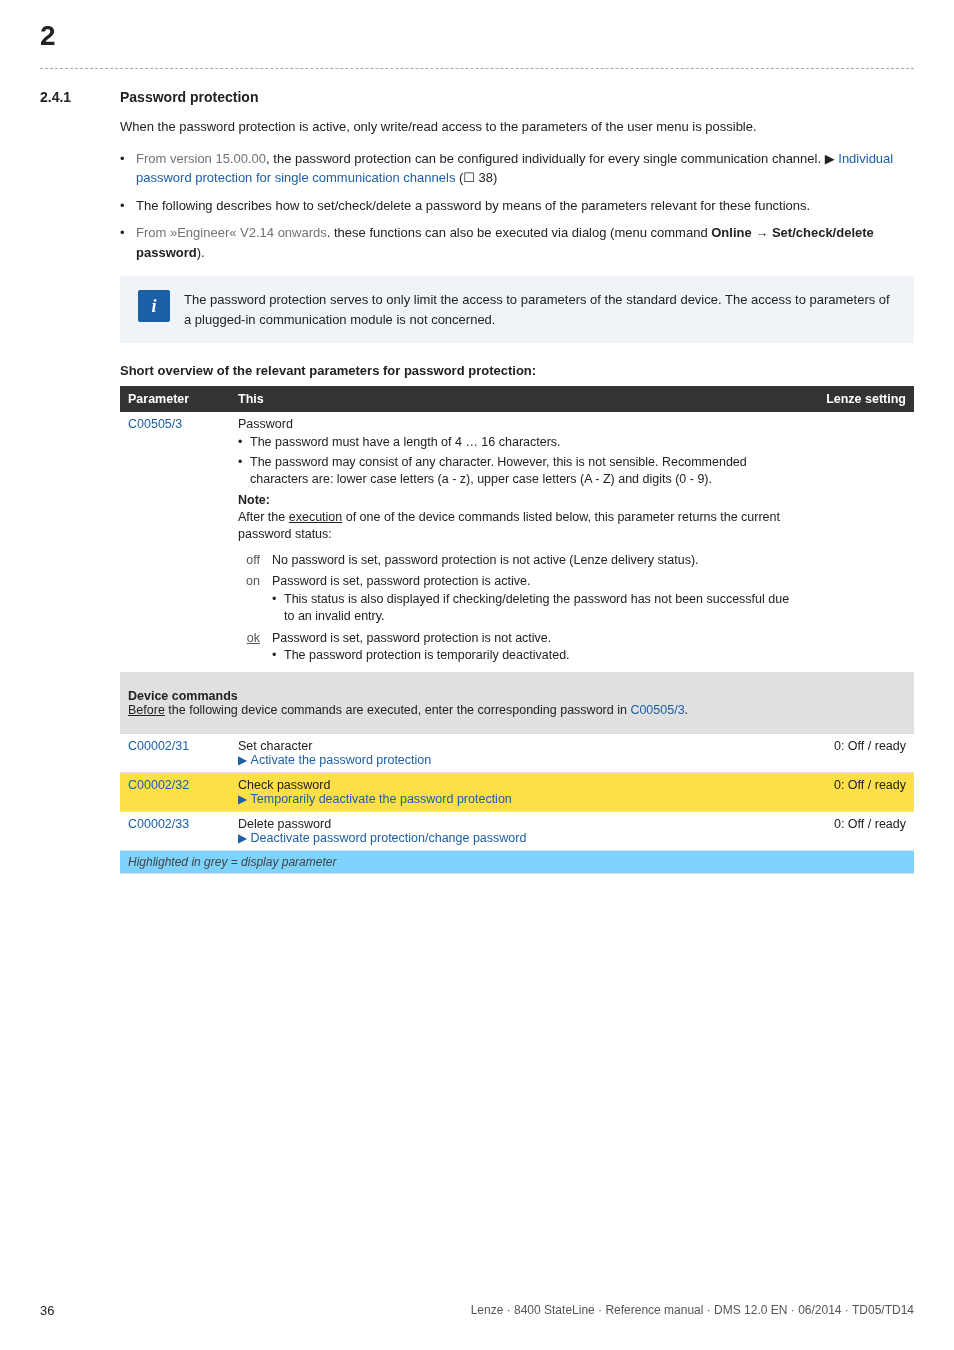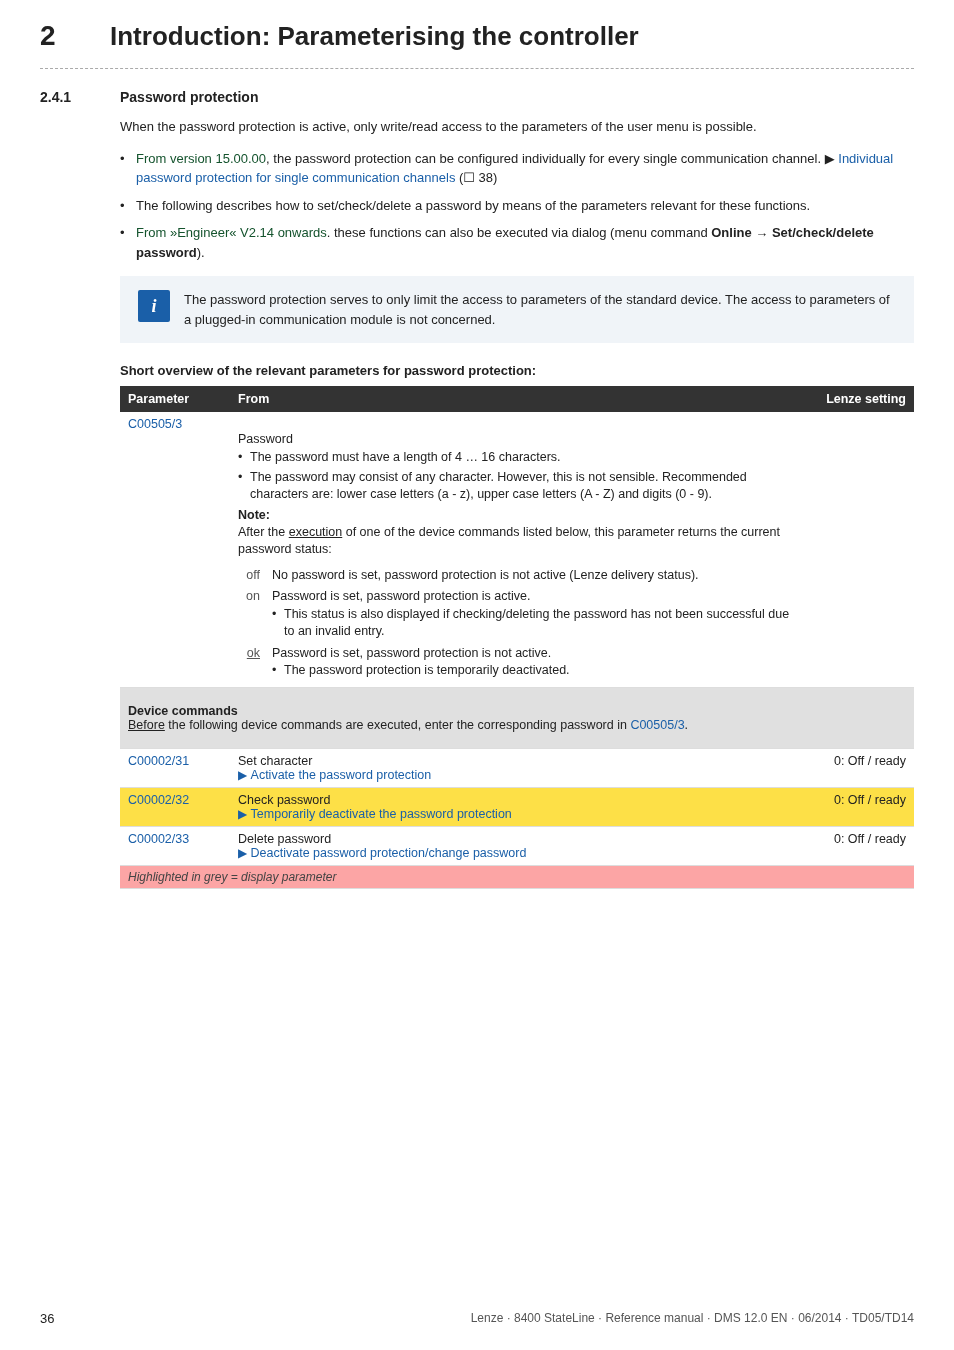--- a/index.html
+++ b/index.html
@@ -115,21 +115,21 @@
     }
 
     .bullet-list li::before {
       content: "•";
       position: absolute;
       left: 0;
       color: #222;
     }
 
     .link-green {
-      color: #14532d;
+      color: #737373;
       text-decoration: none;
     }
 
     .link-blue {
       color: #1a5fa8;
       text-decoration: none;
     }
 
     .note-box {
       background: #f0f4f8;
@@ -238,21 +238,21 @@
       padding-top: 5px;
     }
 
     .underline-text {
       text-decoration: underline;
     }
 
     
     .page-footer {
       position: fixed;
-      bottom: 24px;
+      bottom: 32px;
       left: 0;
       right: 0;
       display: flex;
       justify-content: space-between;
       padding: 0 40px;
       font-size: 12px;
       color: #555;
     }
 
     .page-number-left {
@@ -263,36 +263,35 @@
     .footer-text-right {
       font-size: 12px;
       color: #555;
     }
 
     .highlighted-row {
       background: #e8e8e8;
     }
 
     .info-note-row td {
-      background: #fca5a5;
+      background: #7dd3fc;
       font-size: 12px;
       color: #444;
       font-style: italic;
       padding: 4px 8px;
     }
   </style>
 </head>
 <body>
 
 <div class="page-wrapper">
 
   <div class="header-section">
     <div class="header-top">
       <span class="chapter-number">2</span>
-      <span class="chapter-title">Introduction: Parameterising the controller</span>
     </div>
   </div>
 
   <hr class="dashed-separator">
 
   <div class="section-heading">
     <span class="section-number">2.4.1</span>
     <span class="section-title">Password protection</span>
   </div>
 
@@ -318,32 +317,32 @@
         <div class="note-text">The password protection serves to only limit the access to parameters of the standard device. The access to parameters of a plugged-in communication module is not concerned.</div>
       </div>
     </div>
 
     <p class="overview-label">Short overview of the relevant parameters for password protection:</p>
 
     <table class="params-table">
       <thead>
         <tr>
           <th style="width:110px">Parameter</th>
-          <th>From</th>
+          <th>This</th>
           <th style="width:110px; text-align:right;">Lenze setting</th>
         </tr>
       </thead>
       <tbody>
 
         <tr class="row-white">
           <td class="param-cell-top">
             <a class="link-blue">C00505/3</a>
           </td>
           <td>
-            <div style="font-weight:normal; margin-bottom:3px;margin-top:15px;">Password</div>
+            <div style="font-weight:normal; margin-bottom:3px;">Password</div>
             <div style="padding-left:12px; position:relative; margin-bottom:2px; line-height:1.4;">
               <span style="position:absolute;left:0;">•</span>The password must have a length of 4 … 16 characters.
             </div>
             <div style="padding-left:12px; position:relative; margin-bottom:4px; line-height:1.4;">
               <span style="position:absolute;left:0;">•</span>The password may consist of any character. However, this is not sensible. Recommended characters are: lower case letters (a - z), upper case letters (A - Z) and digits (0 - 9).
             </div>
             <div style="margin-bottom:2px;"><strong>Note:</strong></div>
             <div style="line-height:1.4; margin-bottom:6px;">
               After the <span class="underline-text">execution</span> of one of the device commands listed below, this parameter returns the current password status:
             </div>

